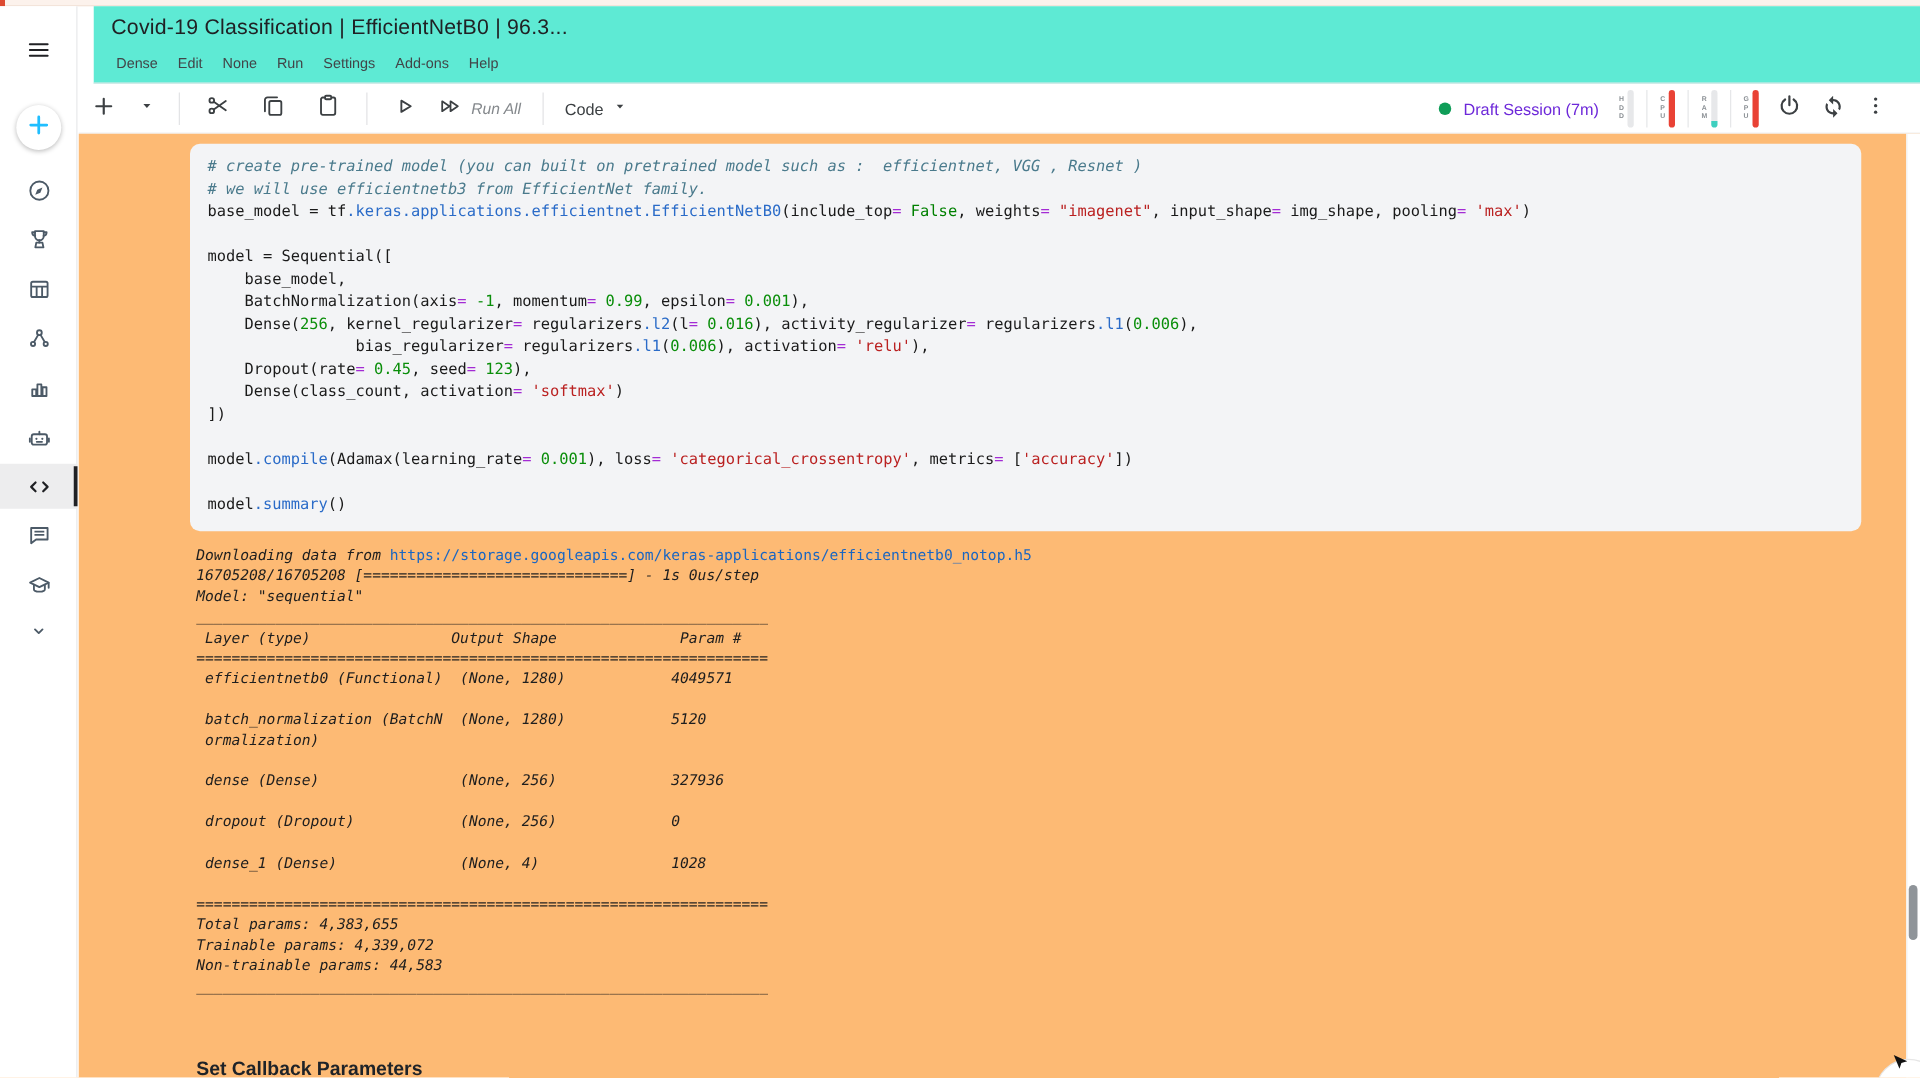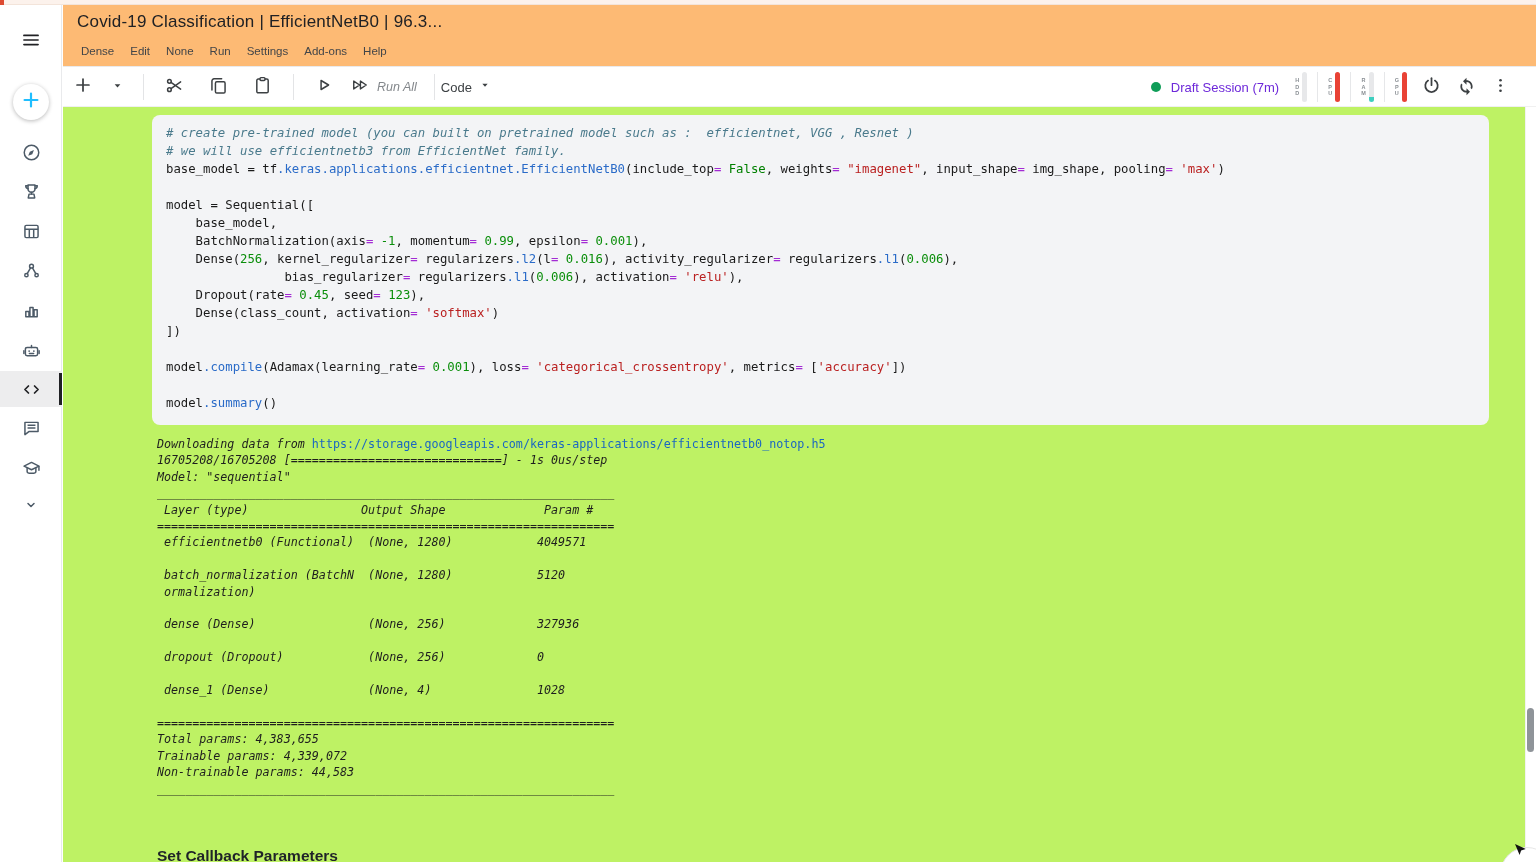--- a/index.html
+++ b/index.html
@@ -18,22 +18,22 @@
     display:flex; align-items:center; justify-content:center; cursor:pointer; }
   .sb-item svg { display:block; }
   .sb-selected { background:#ededee; }
   .sb-selected::after { content:""; position:absolute; right:0; top:2px; bottom:2px;
     width:3px; background:#202124; }
   #plus-fab { position:absolute; top:79px; left:13px; width:36px; height:36px;
     border-radius:50%; background:#fff; box-shadow:0 1px 4px rgba(0,0,0,.28);
     display:flex; align-items:center; justify-content:center; cursor:pointer; }
 
   
-  #header { position:absolute; left:63px; top:5px; right:0; height:62px;
-    background:#fdba74; border-bottom:1px solid #e9eaec; }
+  #header { position:absolute; left:75px; top:5px; right:0; height:62px;
+    background:#5eead4; border-bottom:1px solid #e9eaec; }
   #page-title { position:absolute; left:14px; top:7px; font-size:17px; font-weight:500;
     color:#202124; letter-spacing:.2px; white-space:nowrap; }
   #menu-bar { position:absolute; left:18px; top:40px; display:flex; gap:16px; }
   .menu-item { font-size:11.5px; color:#424548; cursor:pointer; }
 
   
   #toolbar { position:absolute; left:63px; top:68px; right:0; height:39px;
     background:#fff; border-bottom:1px solid #f0f0f0; display:flex; align-items:center; }
   .tbtn { display:flex; align-items:center; justify-content:center; cursor:pointer; }
   .tsep { width:1px; height:26px; background:#e3e4e6; }
@@ -46,21 +46,21 @@
   .meter { display:flex; align-items:center; cursor:pointer; }
   .meter-letters { font-size:5.5px; line-height:6.5px; font-weight:700; color:#8a8f94;
     white-space:pre; text-align:center; margin-right:3px; font-family:"Liberation Sans",sans-serif; }
   .meter-bar { width:5px; height:30px; border-radius:2.5px; background:#e7e8ea; }
   .meter-bar.full { background:#e94235; }
   .meter-bar.tip { background:linear-gradient(to top, #3ecfbf 5px, #e7e8ea 5px); }
   .meter-sep { width:1px; height:30px; background:#e6e7e9; margin:0 10px; }
   .sess-icon { margin-left:14px; cursor:pointer; display:flex; align-items:center; }
 
   
-  #content { position:absolute; left:63px; top:107px; right:0; bottom:0; background:#bef264; }
+  #content { position:absolute; left:63px; top:107px; right:0; bottom:0; background:#fdba74; }
   #code-cell { position:absolute; left:89px; top:8px; width:1337px; height:310px;
     background:#f3f4f6; border-radius:8px; cursor:text; }
   #code-pre { position:absolute; left:14px; top:9px; right:10px;
     font-family:"DejaVu Sans Mono", monospace; font-size:12.3px; line-height:18px;
     white-space:pre; color:#1a1a1a; }
   .tk-cm { color:#4a7a8c; font-style:italic; }
   .tk-st { color:#ba2121; }
   .tk-nm { color:#0a8e0a; }
   .tk-kw { color:#008000; font-weight:normal; }
   .tk-op { color:#a32bd4; }
@@ -247,21 +247,21 @@
           <path d="M8.5 6.6v10.8L17.5 12z"></path>
         </svg></span>
   </div>
   <div class="tbtn" style="margin-left:16px">
     <span><svg width="20" height="20" viewBox="0 0 24 24" fill="none" stroke="#3c4043" stroke-width="1.7" stroke-linejoin="round">
           <path d="M4.5 7.3v9.4L11.5 12zM12.5 7.3v9.4L19.5 12z"></path>
         </svg></span>
     <span id="run-all-label">Run All</span>
   </div>
   <div class="tsep" style="margin-left:17px"></div>
-  <div class="tbtn" style="margin-left:6px">
+  <div class="tbtn" style="margin-left:17px">
     <span id="cell-type-label">Code</span>
     <span style="margin-left:6px"><svg width="14" height="14" viewBox="0 0 24 24">
           <path d="M7.5 10l4.5 5 4.5-5z" fill="#3c4043"></path>
         </svg></span>
   </div>
 
   <div id="tb-right">
     <span id="session-dot"></span>
     <span id="session-label">Draft Session (7m)</span>
     <div id="meters">

